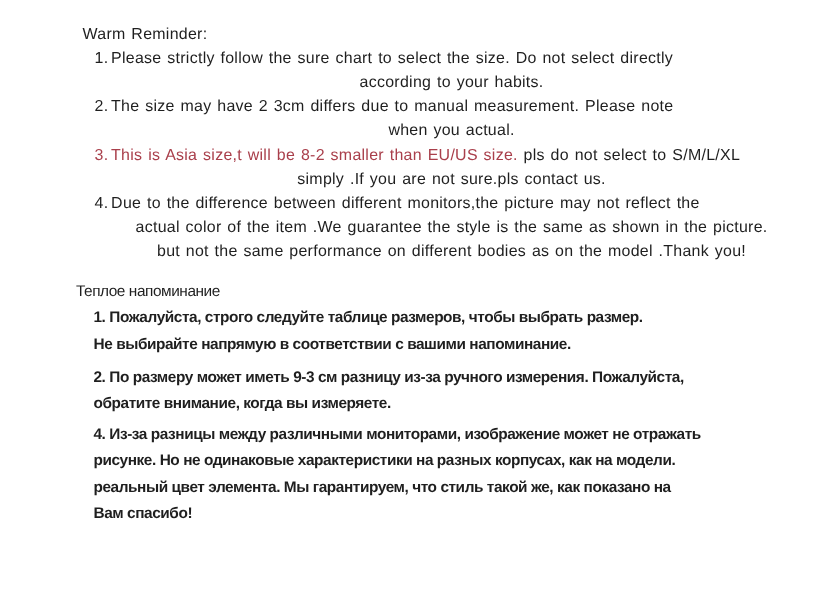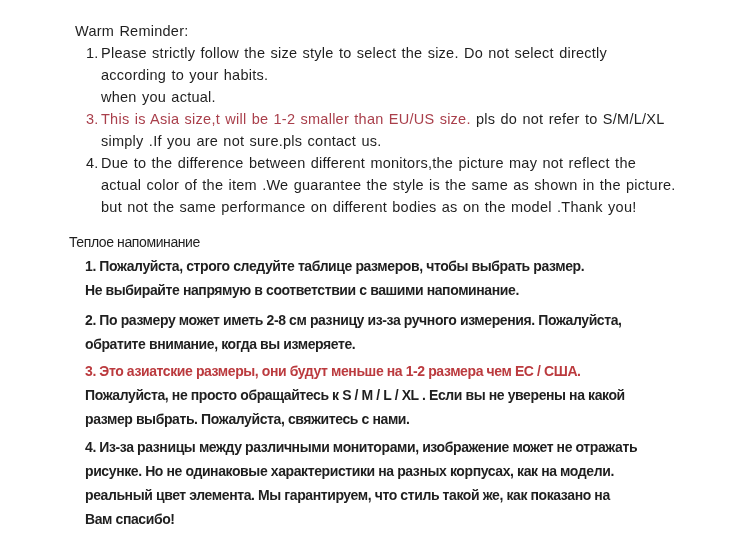--- a/index.html
+++ b/index.html
@@ -33,20 +33,21 @@
   }
   .en-line.first {
     padding-left: 11px;
   }
   .en-line.first .num {
     display: inline-block;
     width: 15px;
   }
   .en-line.cont {
     padding-left: 26px;
+    text-align: center;
   }
   .en-red {
     color: var(--en-red, #a93f4b);
   }
   
   .ru-section {
     margin-left: 69px;
     margin-right: 25px;
     margin-top: 12px;
     font-family: "Liberation Sans", "DejaVu Sans", sans-serif;
@@ -70,58 +71,54 @@
 </style>
 </head>
 <body>
 
 <div class="page">
 
   <section class="en-section">
     <div class="en-heading">Warm Reminder:</div>
 
     <div class="en-item">
-      <div class="en-line first"><span class="num">1.</span><span>Please strictly follow the size style to select the size. Do not select directly</span></div>
+      <div class="en-line first"><span class="num">1.</span><span>Please strictly follow the sure chart to select the size. Do not select directly</span></div>
       <div class="en-line cont">according to your habits.</div>
     </div>
 
     <div class="en-item">
+      <div class="en-line first"><span class="num">2.</span><span>The size may have 2 3cm differs due to manual measurement. Please note</span></div>
       <div class="en-line cont">when you actual.</div>
     </div>
 
     <div class="en-item">
-      <div class="en-line first"><span class="num en-red">3.</span><span class="en-red">This is Asia size,t will be 1-2 smaller than EU/US size.</span><span> pls do not refer to S/M/L/XL</span></div>
+      <div class="en-line first"><span class="num en-red">3.</span><span class="en-red">This is Asia size,t will be 8-2 smaller than EU/US size.</span><span> pls do not select to S/M/L/XL</span></div>
       <div class="en-line cont">simply .If you are not sure.pls contact us.</div>
     </div>
 
     <div class="en-item">
       <div class="en-line first"><span class="num">4.</span><span>Due to the difference between different monitors,the picture may not reflect the</span></div>
       <div class="en-line cont">actual color of the item .We guarantee the style is the same as shown in the picture.</div>
       <div class="en-line cont">but not the same performance on different bodies as on the model .Thank you!</div>
     </div>
   </section>
 
   <section class="ru-section">
     <div class="ru-heading">Теплое напоминание</div>
 
     <div class="ru-item ru-item-1">
       <div class="ru-line">1. Пожалуйста, строго следуйте таблице размеров, чтобы выбрать размер.</div>
       <div class="ru-line">Не выбирайте напрямую в соответствии с вашими напоминание.</div>
     </div>
 
     <div class="ru-item ru-item-2">
-      <div class="ru-line">2. По размеру может иметь 2-8 см разницу из-за ручного измерения. Пожалуйста,</div>
+      <div class="ru-line">2. По размеру может иметь 9-3 см разницу из-за ручного измерения. Пожалуйста,</div>
       <div class="ru-line">обратите внимание, когда вы измеряете.</div>
     </div>
 
-    <div class="ru-item ru-item-3">
-      <div class="ru-line ru-red">3. Это азиатские размеры, они будут меньше на 1-2 размера чем ЕС / США.</div>
-      <div class="ru-line">Пожалуйста, не просто обращайтесь к S / M / L / XL . Если вы не уверены на какой</div>
-      <div class="ru-line">размер выбрать. Пожалуйста, свяжитесь с нами.</div>
-    </div>
 
     <div class="ru-item ru-item-4">
       <div class="ru-line">4. Из-за разницы между различными мониторами, изображение может не отражать</div>
       <div class="ru-line">рисунке. Но не одинаковые характеристики на разных корпусах, как на модели.</div>
       <div class="ru-line">реальный цвет элемента. Мы гарантируем, что стиль такой же, как показано на</div>
       <div class="ru-line">Вам спасибо!</div>
     </div>
   </section>
 
 </div>

